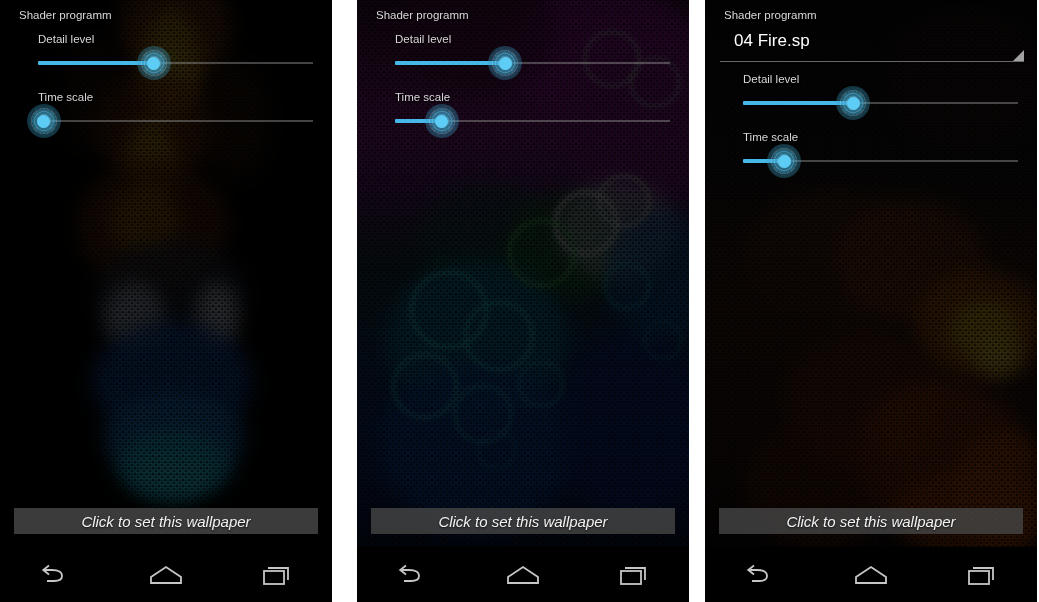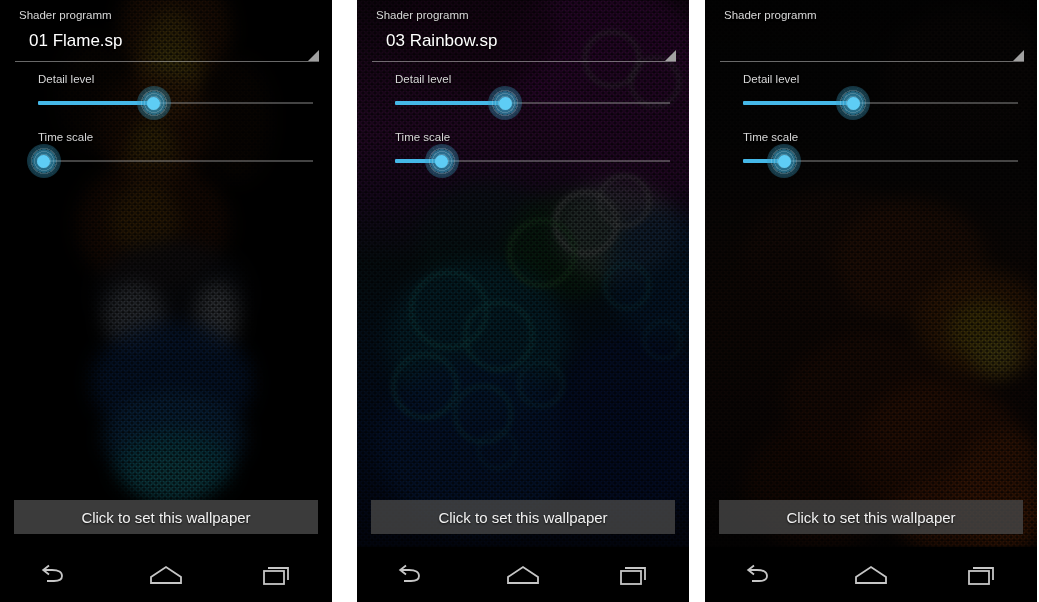--- a/index.html
+++ b/index.html
@@ -206,26 +206,27 @@
       repeating-radial-gradient(circle at 50% 50%,
         rgba(255,255,255,0.16) 0px, rgba(255,255,255,0.16) 1px,
         rgba(255,255,255,0) 1px, rgba(255,255,255,0) 3px);
   }
 
   
   .set-btn {
     position: absolute;
     left: 14px; right: 14px;
     bottom: 13px;
-    height: 34px;
+    height: 26px;
     background: rgba(70,70,70,0.80);
     display: flex;
     align-items: center;
     justify-content: center;
     z-index: 7;
+    font-style: italic;
   }
   .set-btn.opaque { background: #3b3b3b; }
   .set-btn span {
     color: #f2f2f2;
     font-size: 15px;
     text-shadow: 0 1px 2px rgba(0,0,0,0.75);
     white-space: nowrap;
   }
 
   
@@ -275,25 +276,20 @@
           <span style="left:132px; top:452px; width:80px;  height:46px;  background:#2ee0f5; opacity:.85;"></span>
           <span style="left:200px; top:60px;  width:70px;  height:120px; background:#3a1c08; opacity:.6;"></span>
           <span style="left:60px;  top:40px;  width:70px;  height:110px; background:#361a08; opacity:.55;"></span>
         </div>
         <div class="dotgrid"></div>
         <div class="scan"></div>
       </div>
 
       <div class="controls">
         <div class="label-small" style="padding-top:9px;">Shader programm</div>
-        <div class="spinner">
-          <div class="spinner-value">01 Flame.sp</div>
-          <div class="spinner-underline"></div>
-          <div class="spinner-arrow"></div>
-        </div>
 
         <div class="slider-block">
           <div class="label-small">Detail level</div>
           <div class="slider">
             <div class="track"></div>
             <div class="track-fill" style="width: calc(42% - 4.2px);"></div>
             <div class="thumb" style="left: calc(42% + 0.8px);">
               <div class="thumb-rings"></div>
             </div>
           </div>
@@ -368,25 +364,20 @@
           <span class="hexring" style="left:246px; top:262px; width:40px; height:40px; border-width:4px; border-color:rgba(40,210,235,0.50);"></span>
           <span class="hexring" style="left:286px; top:320px; width:34px; height:34px; border-width:3px; border-color:rgba(40,190,235,0.45);"></span>
           <span class="hexring" style="left:120px; top:430px; width:34px; height:34px; border-width:3px; border-color:rgba(40,190,235,0.40);"></span>
         </div>
         <div class="dotgrid"></div>
         <div class="scan"></div>
       </div>
 
       <div class="controls">
         <div class="label-small" style="padding-top:9px;">Shader programm</div>
-        <div class="spinner">
-          <div class="spinner-value">03 Rainbow.sp</div>
-          <div class="spinner-underline"></div>
-          <div class="spinner-arrow"></div>
-        </div>
 
         <div class="slider-block">
           <div class="label-small">Detail level</div>
           <div class="slider">
             <div class="track"></div>
             <div class="track-fill" style="width: calc(40% - 4px);"></div>
             <div class="thumb" style="left: calc(40% + 1px);">
               <div class="thumb-rings"></div>
             </div>
           </div>
@@ -449,20 +440,21 @@
           <span style="left:250px; top:430px; width:100px; height:120px; background:#d8560c; opacity:.6;"></span>
           <span style="left:20px;  top:250px; width:120px; height:110px; background:#3a1a10; opacity:.6;"></span>
         </div>
         <div class="dotgrid"></div>
         <div class="scan"></div>
       </div>
 
       <div class="controls">
         <div class="label-small" style="padding-top:9px;">Shader programm</div>
         <div class="spinner">
+          <div class="spinner-value">04 Fire.sp</div>
           <div class="spinner-underline"></div>
           <div class="spinner-arrow"></div>
         </div>
 
         <div class="slider-block">
           <div class="label-small">Detail level</div>
           <div class="slider">
             <div class="track"></div>
             <div class="track-fill" style="width: calc(40% - 4px);"></div>
             <div class="thumb" style="left: calc(40% + 1px);">

